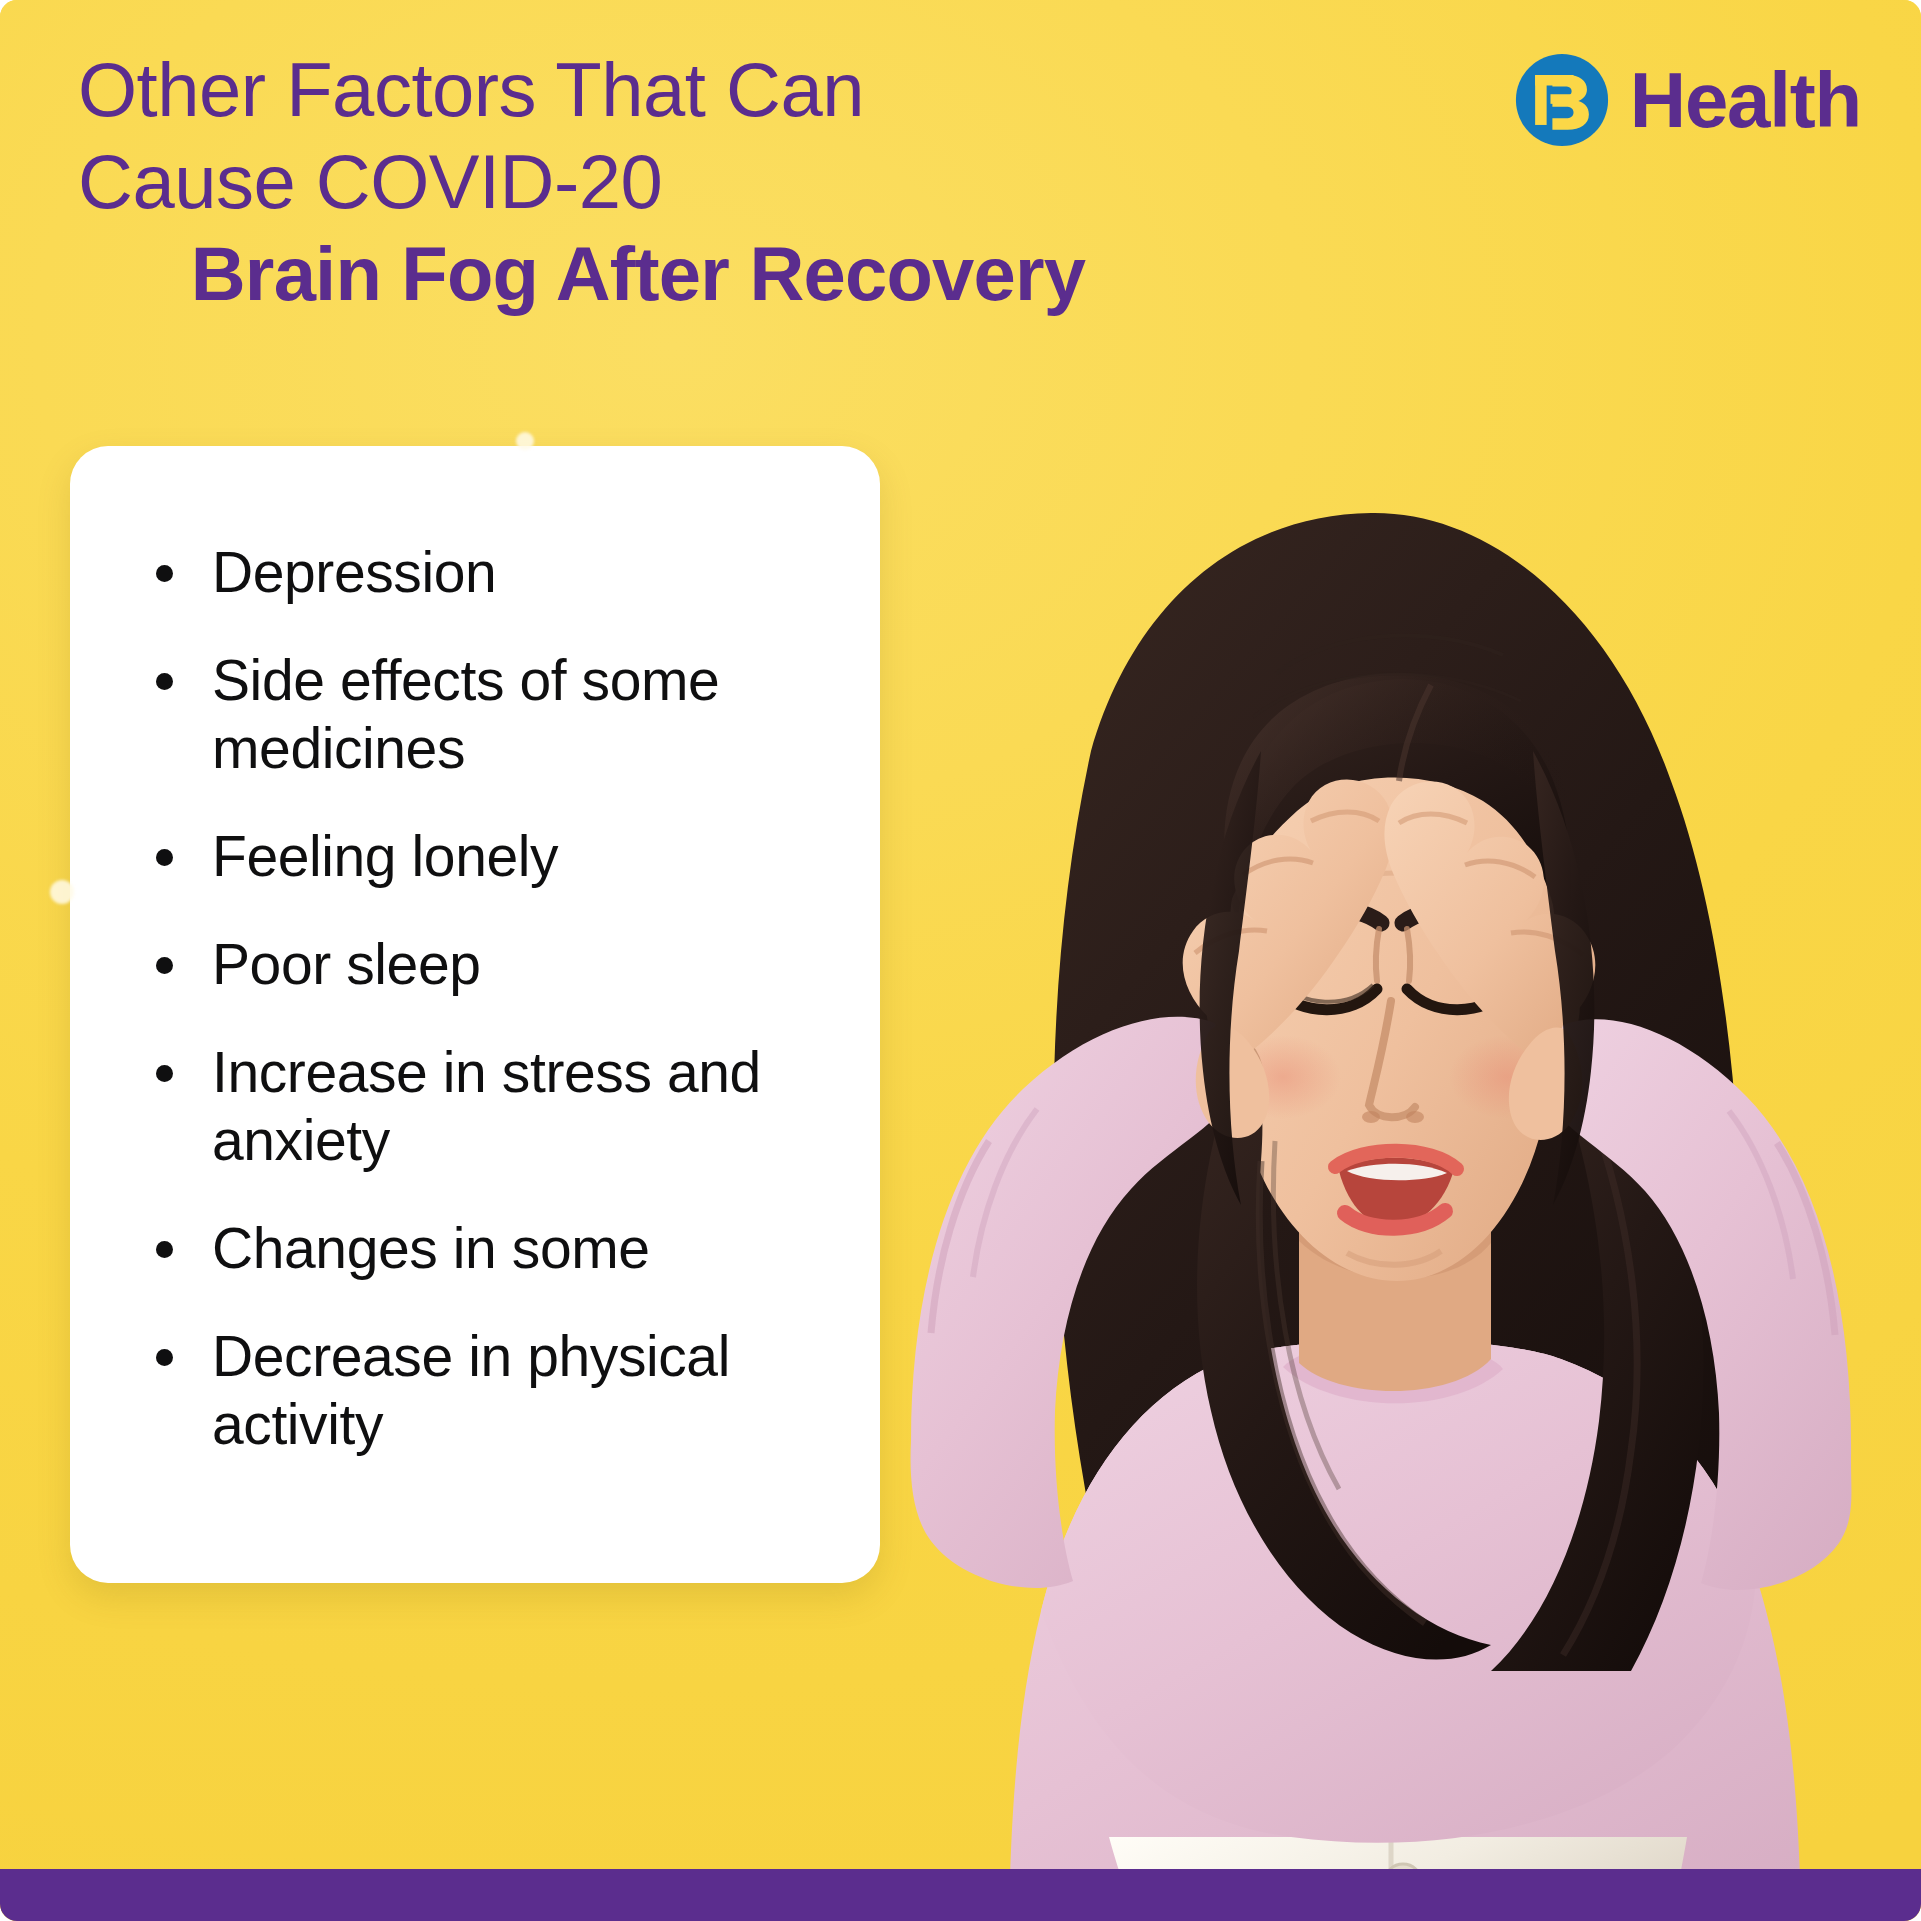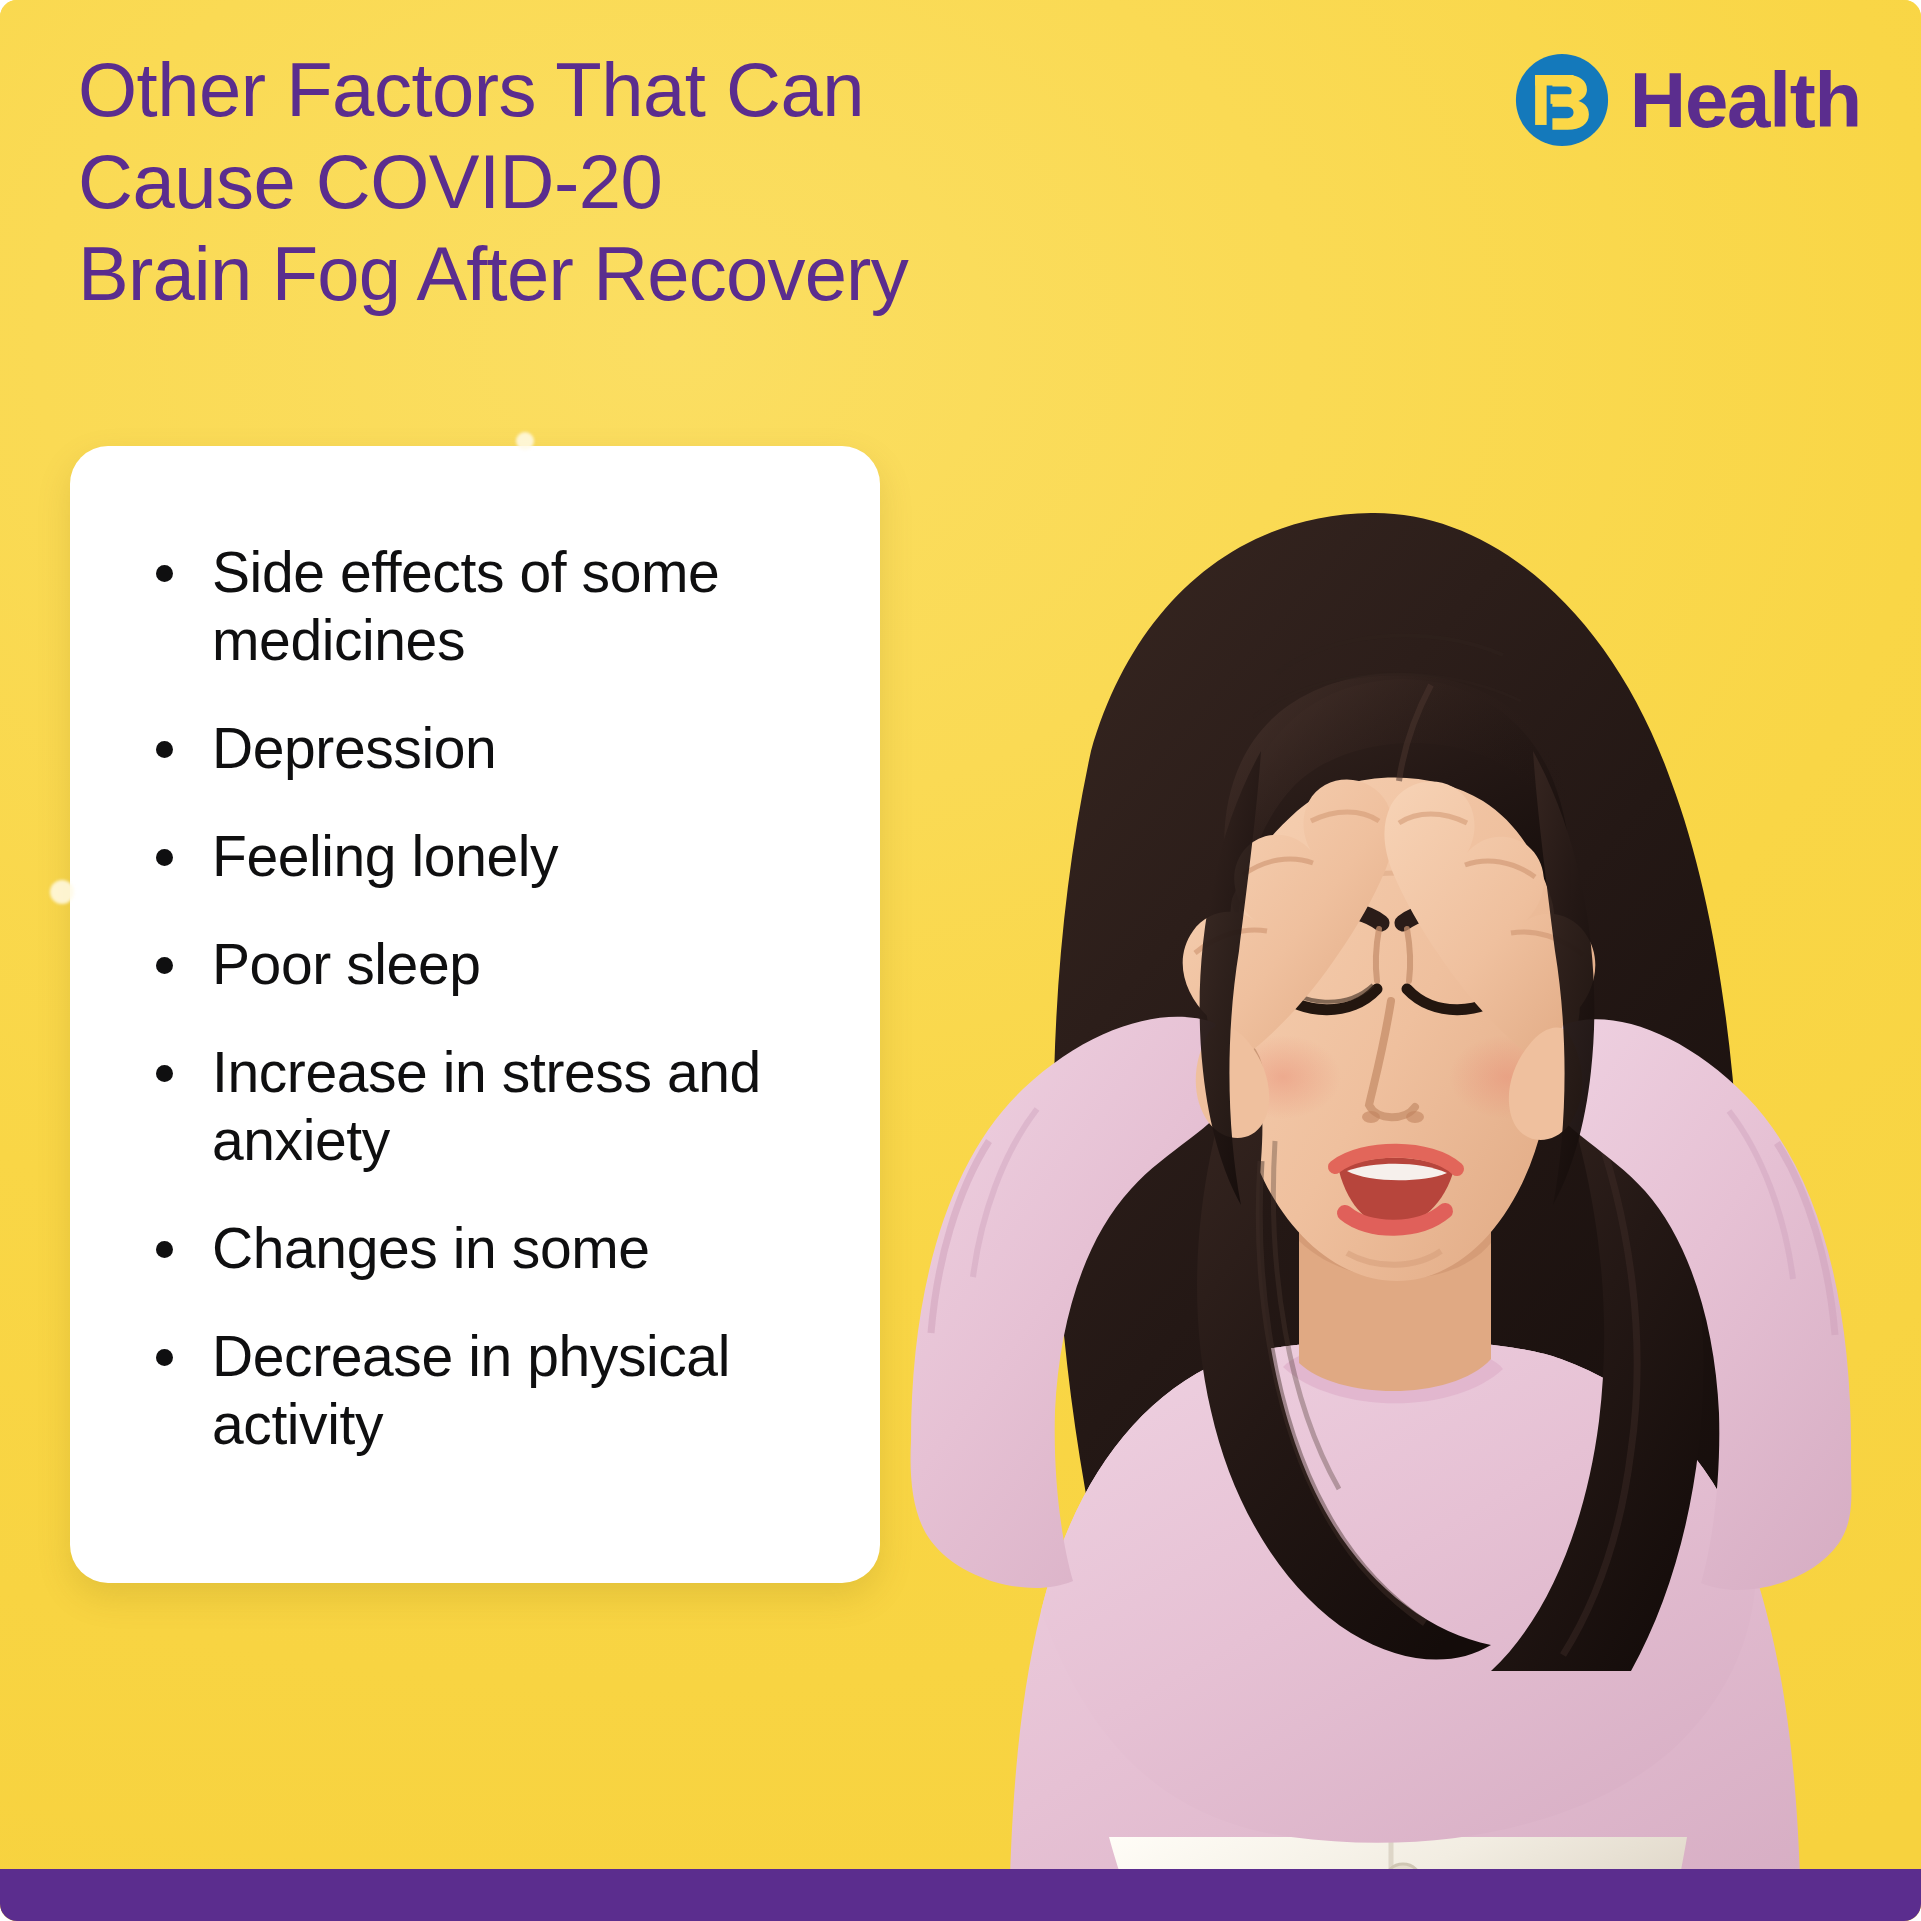--- a/index.html
+++ b/index.html
@@ -34,21 +34,21 @@
     z-index: 6;
   }
   .headline .ln {
     color: #5B2D8E;
     font-size: 76px;
     line-height: 92px;
     letter-spacing: -0.5px;
     white-space: nowrap;
   }
   .headline .ln.light { font-weight: 400; }
-  .headline .ln.bold  { font-weight: 400; letter-spacing: -0.8px; }
+  .headline .ln.bold  { font-weight: 700; letter-spacing: -0.8px; text-align: center; }
 
   
   .brand {
     position: absolute;
     right: 60px;
     top: 52px;
     display: flex;
     align-items: center;
     gap: 20px;
     z-index: 8;
@@ -323,25 +323,25 @@
                  h-14 v-11 h13 c5 0 7 -2 7 -5 c0 -3 -2 -5 -7 -5 h-13 z" fill="#FBD747"></path>
       </svg>
     </span>
     <span class="brand-name">Health</span>
   </div>
 
   <div class="card">
     <ul class="bullet-list">
       <li>
         <span class="dot"></span>
+        <span>Depression</span>
+      </li>
+      <li>
+        <span class="dot"></span>
         <span>Side effects of some medicines</span>
-      </li>
-      <li>
-        <span class="dot"></span>
-        <span>Depression</span>
       </li>
       <li>
         <span class="dot"></span>
         <span>Feeling lonely</span>
       </li>
       <li>
         <span class="dot"></span>
         <span>Poor sleep</span>
       </li>
       <li>

